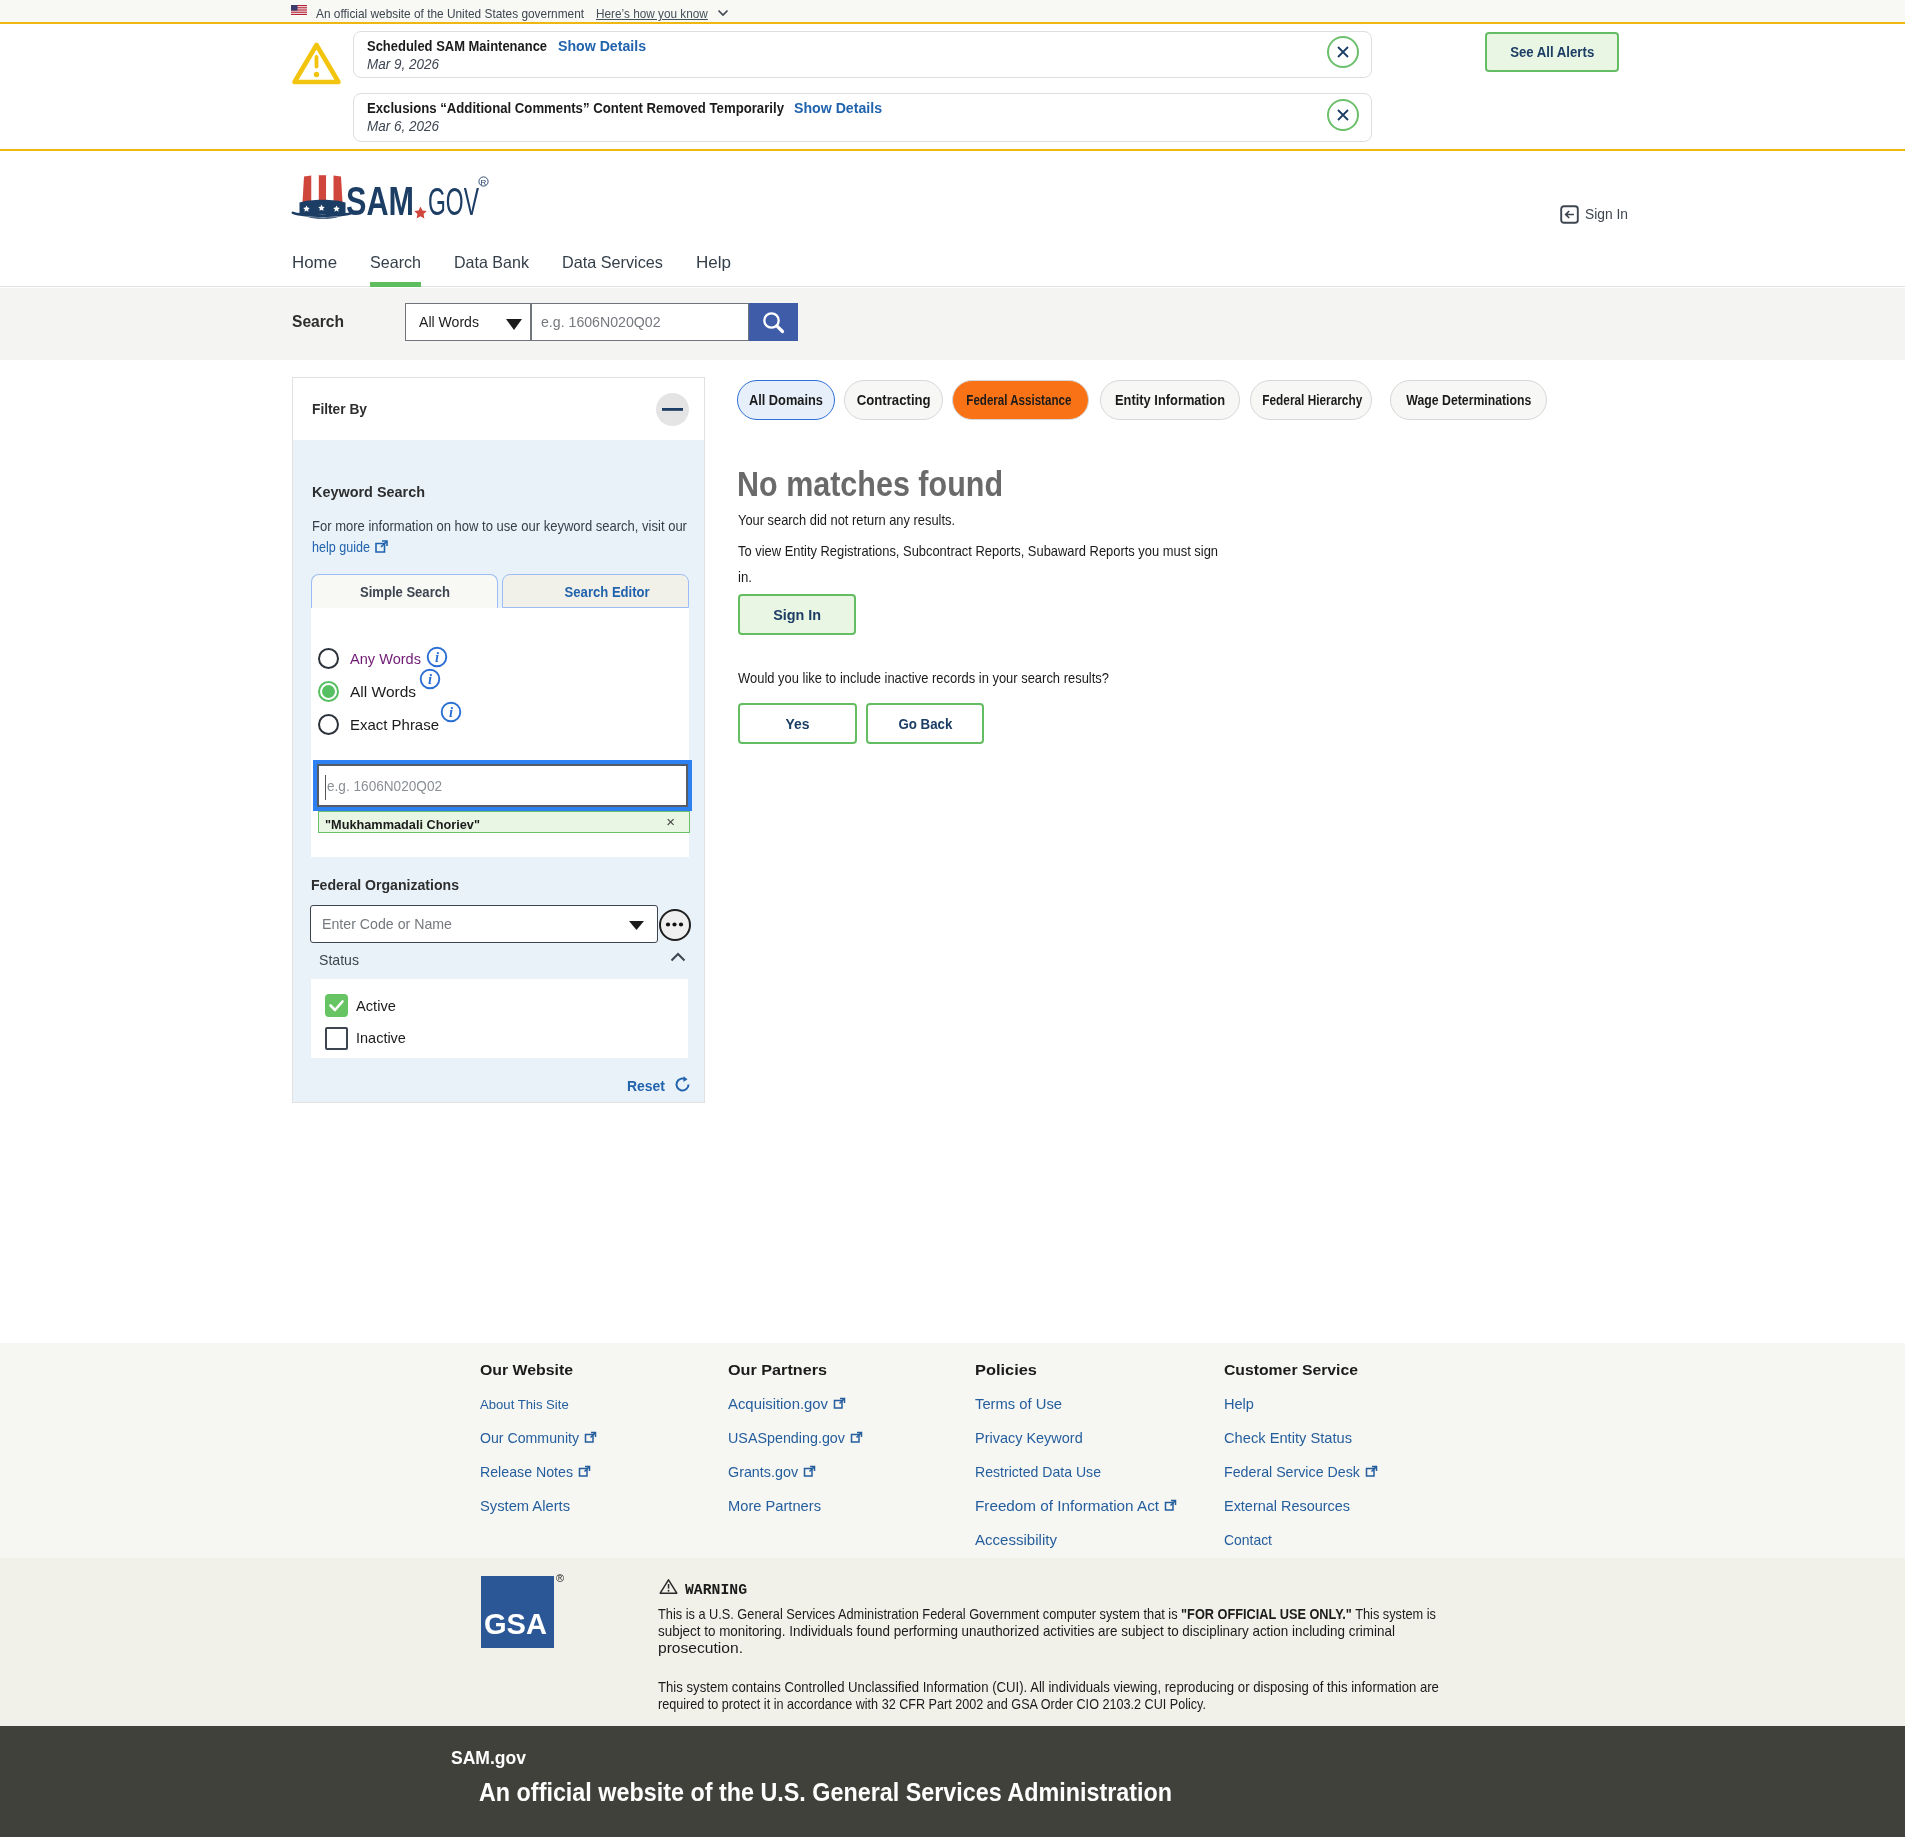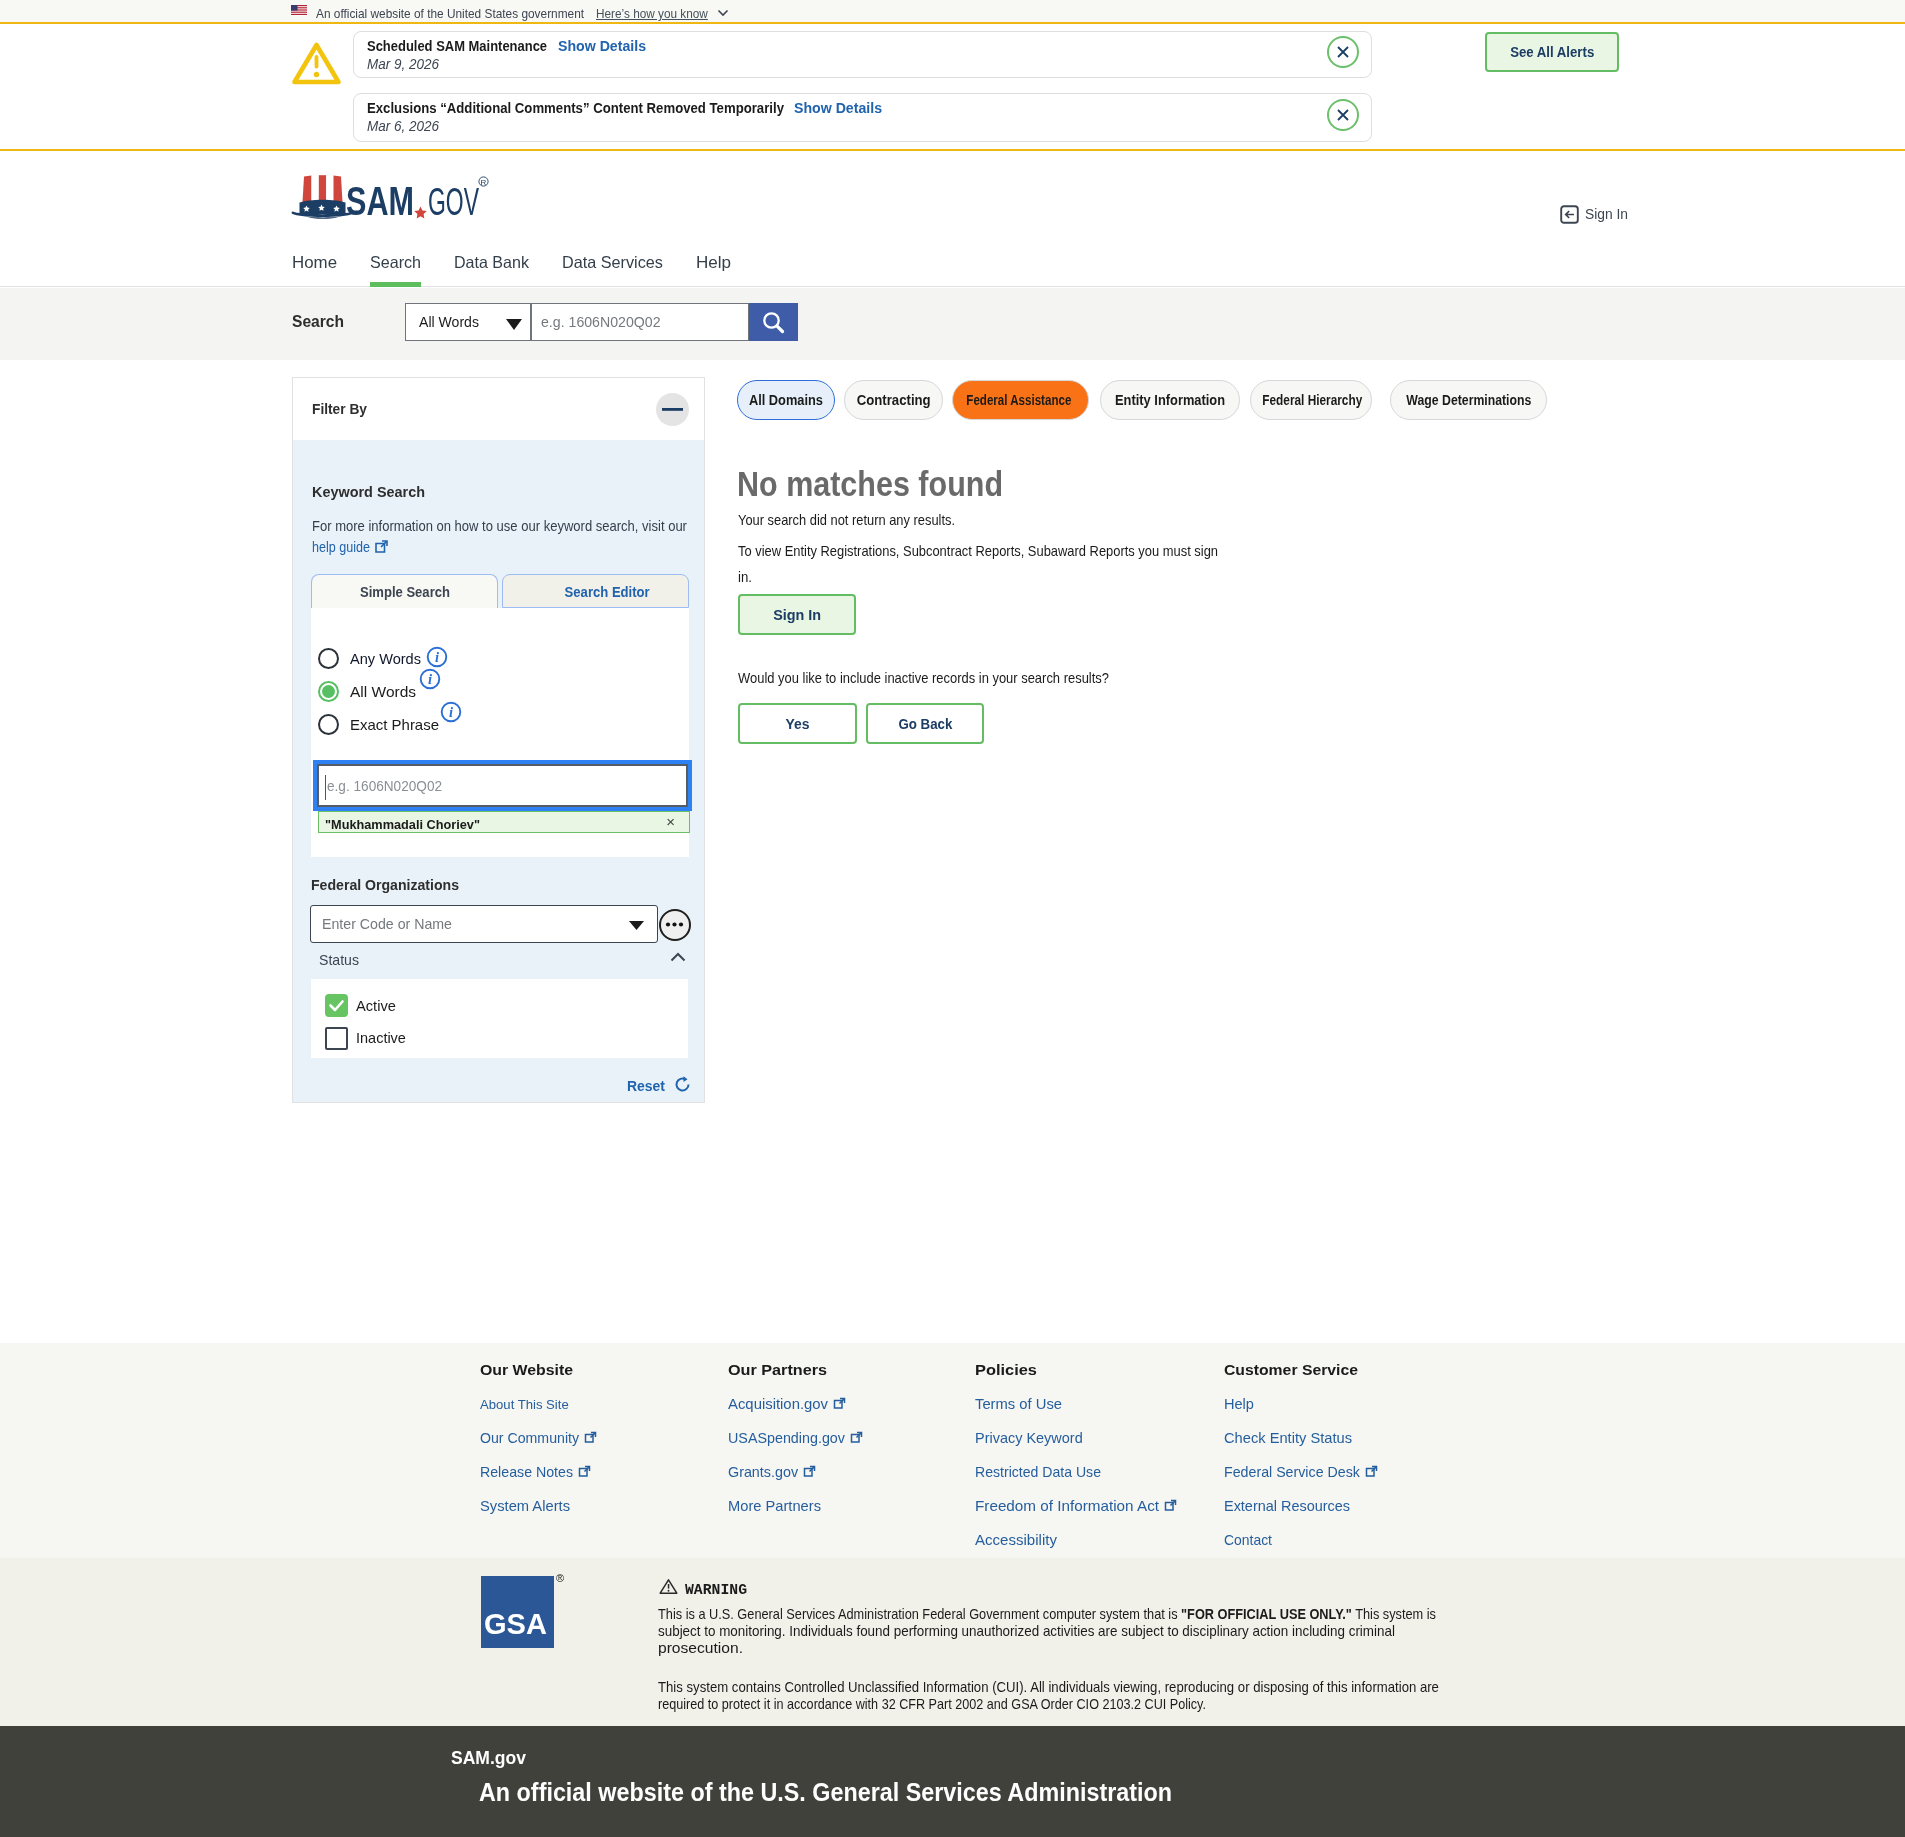--- a/index.html
+++ b/index.html
@@ -105,21 +105,21 @@
 <div class="abs nw" style="left:19px;top:139px;"><span style="display:inline-block;white-space:nowrap;font-family:'Liberation Sans',sans-serif;font-size:14.5px;font-weight:normal;color:#343f4a;transform:scaleX(0.8982);transform-origin:0 50%;">For more information on how to use our keyword search, visit our</span></div>
 <div class="abs nw" style="left:19px;top:160px;"><span style="display:inline-block;white-space:nowrap;font-family:'Liberation Sans',sans-serif;font-size:14.5px;font-weight:normal;color:#2163ad;transform:scaleX(0.8673);transform-origin:0 50%;">help guide</span></div>
 <svg class="abs" style="left:81px;top:161px" width="15" height="15" viewBox="0 0 15 15">
       <path d="M2 4.5 H10.5 V13 H2 Z" fill="none" stroke="#2163ad" stroke-width="1.6"></path>
       <path d="M8 2 H13 V7 M13 2 L7 8" fill="none" stroke="#2163ad" stroke-width="1.6"></path>
     </svg>
 <div class="abs" style="left:18px;top:196px;width:187px;height:34px;background:#f8f8f5;border:1px solid #9dbcf3;border-bottom:none;border-radius:8px 8px 0 0;text-align:center;line-height:34px;"><span style="display:inline-block;white-space:nowrap;font-family:'Liberation Sans',sans-serif;font-size:14.5px;font-weight:bold;color:#3d4551;transform:scaleX(0.9000);transform-origin:50% 50%;">Simple Search</span></div>
 <div class="abs" style="left:209px;top:196px;width:187px;height:34px;background:#f1f0e9;border:1px solid #9dbcf3;border-radius:8px 8px 0 0;text-align:center;line-height:33px;padding-left:24px;"><span style="display:inline-block;white-space:nowrap;font-family:'Liberation Sans',sans-serif;font-size:14.5px;font-weight:bold;color:#2163ad;transform:scaleX(0.9019);transform-origin:50% 50%;">Search Editor</span></div>
 <div class="abs" style="left:18px;top:230px;width:378px;height:249px;background:#fff;">
 <div class="abs" style="left:7px;top:40px;width:21px;height:21px;border:2px solid #2c323a;border-radius:50%;background:#fff;"></div>
-      <div class="abs nw" style="left:39px;top:42px;"><span style="display:inline-block;white-space:nowrap;font-family:'Liberation Sans',sans-serif;font-size:14.5px;font-weight:normal;color:#0f172a;transform:scaleX(1.0053);transform-origin:0 50%;">Any Words</span></div>
+      <div class="abs nw" style="left:39px;top:42px;"><span style="display:inline-block;white-space:nowrap;font-family:'Liberation Sans',sans-serif;font-size:14.5px;font-weight:normal;color:#701a75;transform:scaleX(1.0053);transform-origin:0 50%;">Any Words</span></div>
       <svg class="abs" style="left:115px;top:38px" width="22" height="22" viewBox="0 0 22 22">
         <circle cx="11" cy="11" r="9.3" fill="none" stroke="#2b6fd4" stroke-width="1.9"></circle>
         <text x="11" y="16" text-anchor="middle" font-size="14.5" font-style="italic" font-weight="bold" font-family="Liberation Serif,serif" fill="#2b6fd4">i</text>
       </svg>
 <div class="abs" style="left:7px;top:73px;width:21px;height:21px;border:2.5px solid #56bf61;border-radius:50%;background:#fff;">
         <div class="abs" style="left:1.5px;top:1.5px;width:13px;height:13px;border-radius:50%;background:#56bf61;"></div>
       </div>
       <div class="abs nw" style="left:39px;top:75px;"><span style="display:inline-block;white-space:nowrap;font-family:'Liberation Sans',sans-serif;font-size:14.5px;font-weight:normal;color:#1b1b1b;transform:scaleX(1.0688);transform-origin:0 50%;">All Words</span></div>
       <svg class="abs" style="left:108px;top:60px" width="22" height="22" viewBox="0 0 22 22">
         <circle cx="11" cy="11" r="9.3" fill="none" stroke="#2b6fd4" stroke-width="1.9"></circle>

